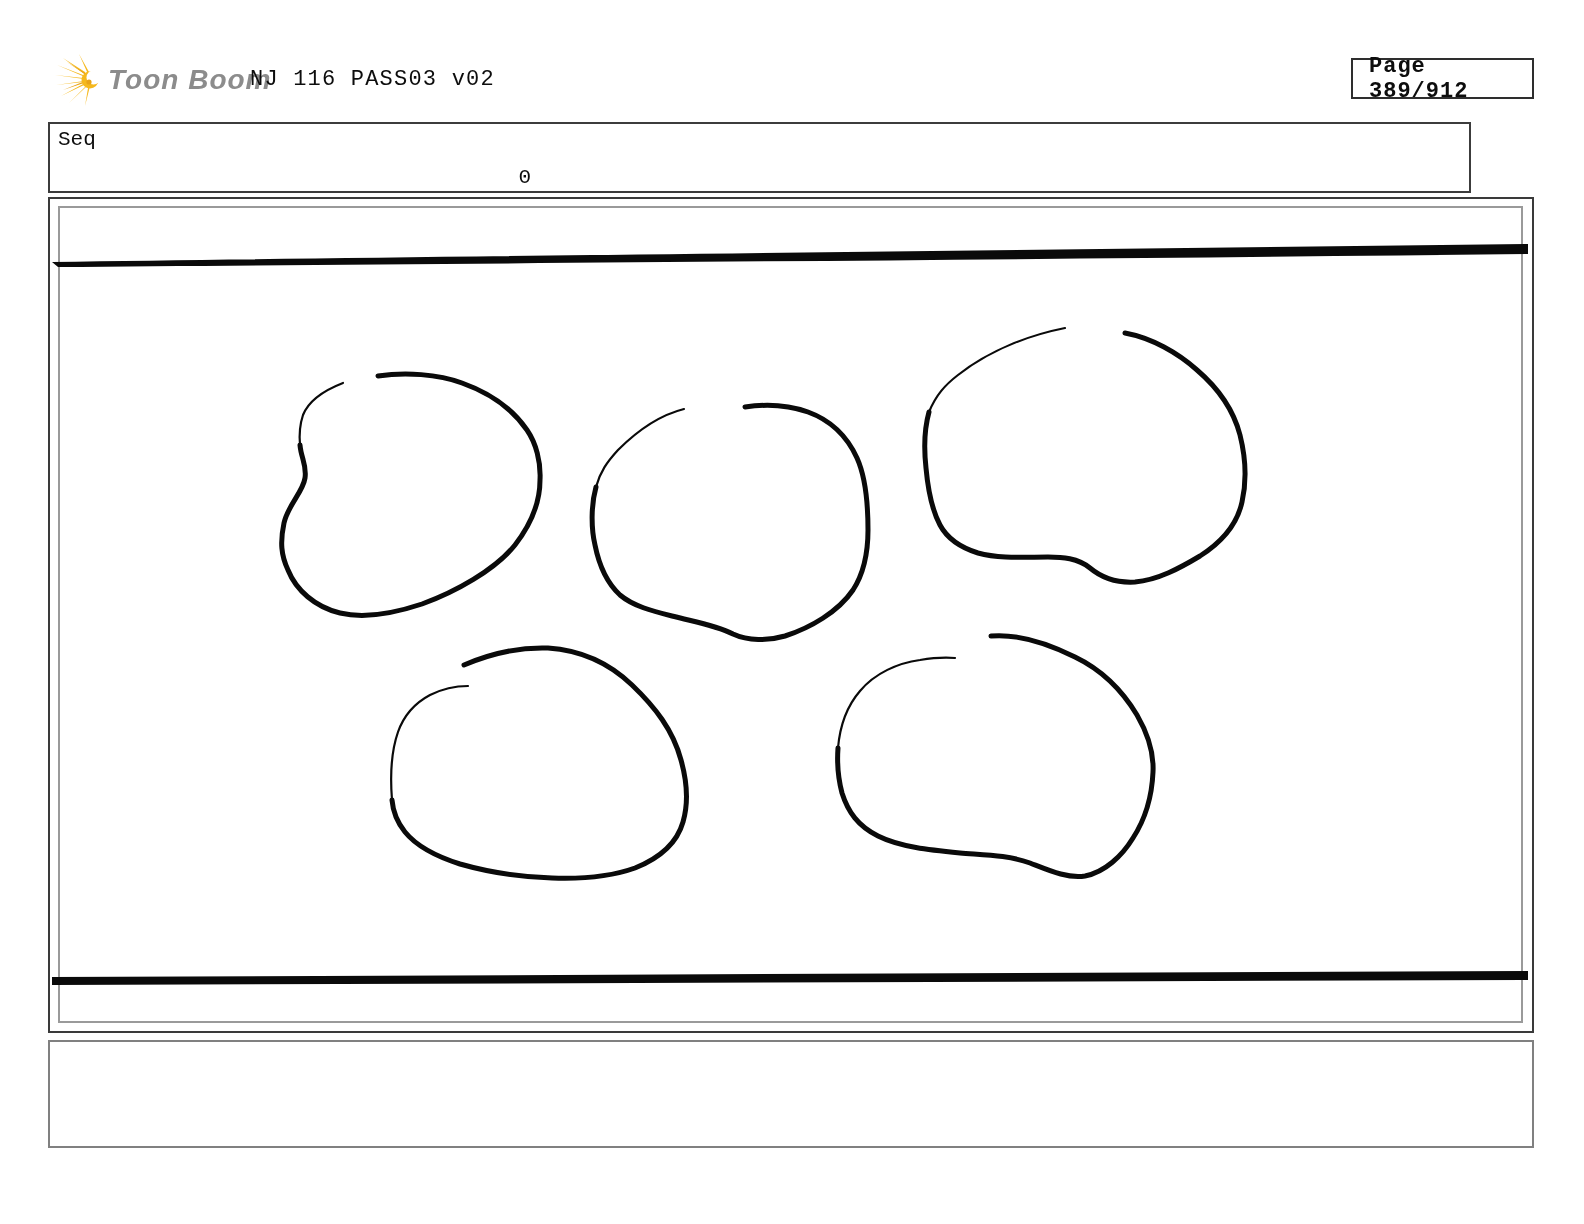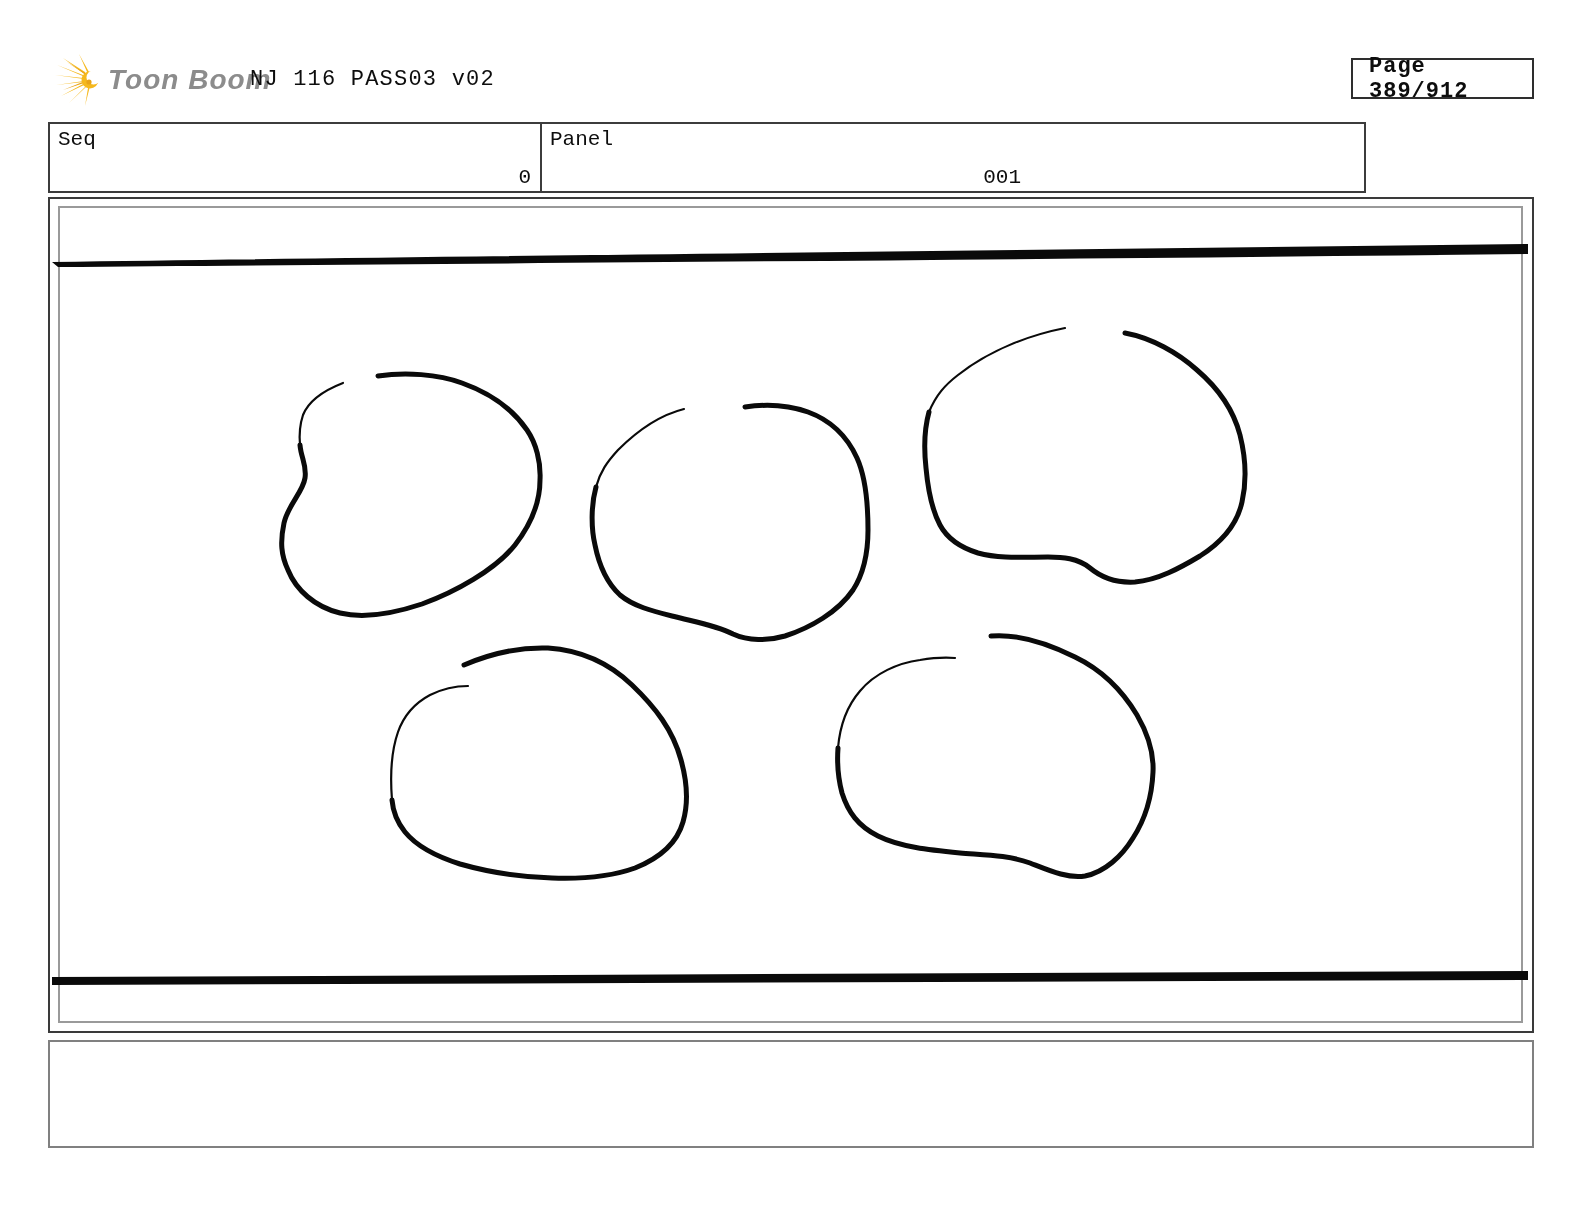--- a/index.html
+++ b/index.html
@@ -32,21 +32,21 @@
     position: absolute; left: 1351px; top: 58px; width: 183px; height: 41px;
     box-sizing: border-box; border: 2px solid #2e2e2e;
     display: flex; align-items: center; justify-content: center;
     font-size: 22px; font-weight: bold; letter-spacing: 1px;
     background: #ffffff;
     padding-left: 16px;
   }
 
   
   .info-table {
-    position: absolute; left: 48px; top: 122px; width: 1318px; height: 71px;
+    position: absolute; left: 48px; top: 122px; width: 1423px; height: 71px;
     box-sizing: border-box; border: 2px solid #3c3c3c;
     display: grid; grid-template-columns: 490px 490px 1fr;
   }
   .info-cell {
     position: relative; box-sizing: border-box;
     display: flex; flex-direction: column; justify-content: space-between;
     padding: 4px 9px 2px 8px;
   }
   .info-cell + .info-cell { border-left: 2px solid #3c3c3c; }
   .info-label { font-size: 21px; text-align: left; line-height: 1.1; }
@@ -104,24 +104,20 @@
 
   <div class="doc-title">NJ 116 PASS03 v02</div>
 
   <div class="page-box">Page 389/912</div>
 
   <div class="info-table">
     <div class="info-cell">
       <div class="info-label">Seq</div>
       <div class="info-value">0</div>
     </div>
-    <div class="info-cell">
-      <div class="info-label">Panel</div>
-      <div class="info-value">001</div>
-    </div>
   </div>
 
   <div class="panel">
     <div class="panel-inner"></div>
 
     <svg class="sketch-svg" viewBox="48 197 1486 836">
 
       <path class="bar" d="M 52 262 C 420 257 1000 250 1528 244 L 1528 254 C 1000 260 420 264 58 267 Z"></path>
 
       <path class="bar" d="M 52 977 L 1528 971 L 1528 980 L 52 985 Z"></path>

